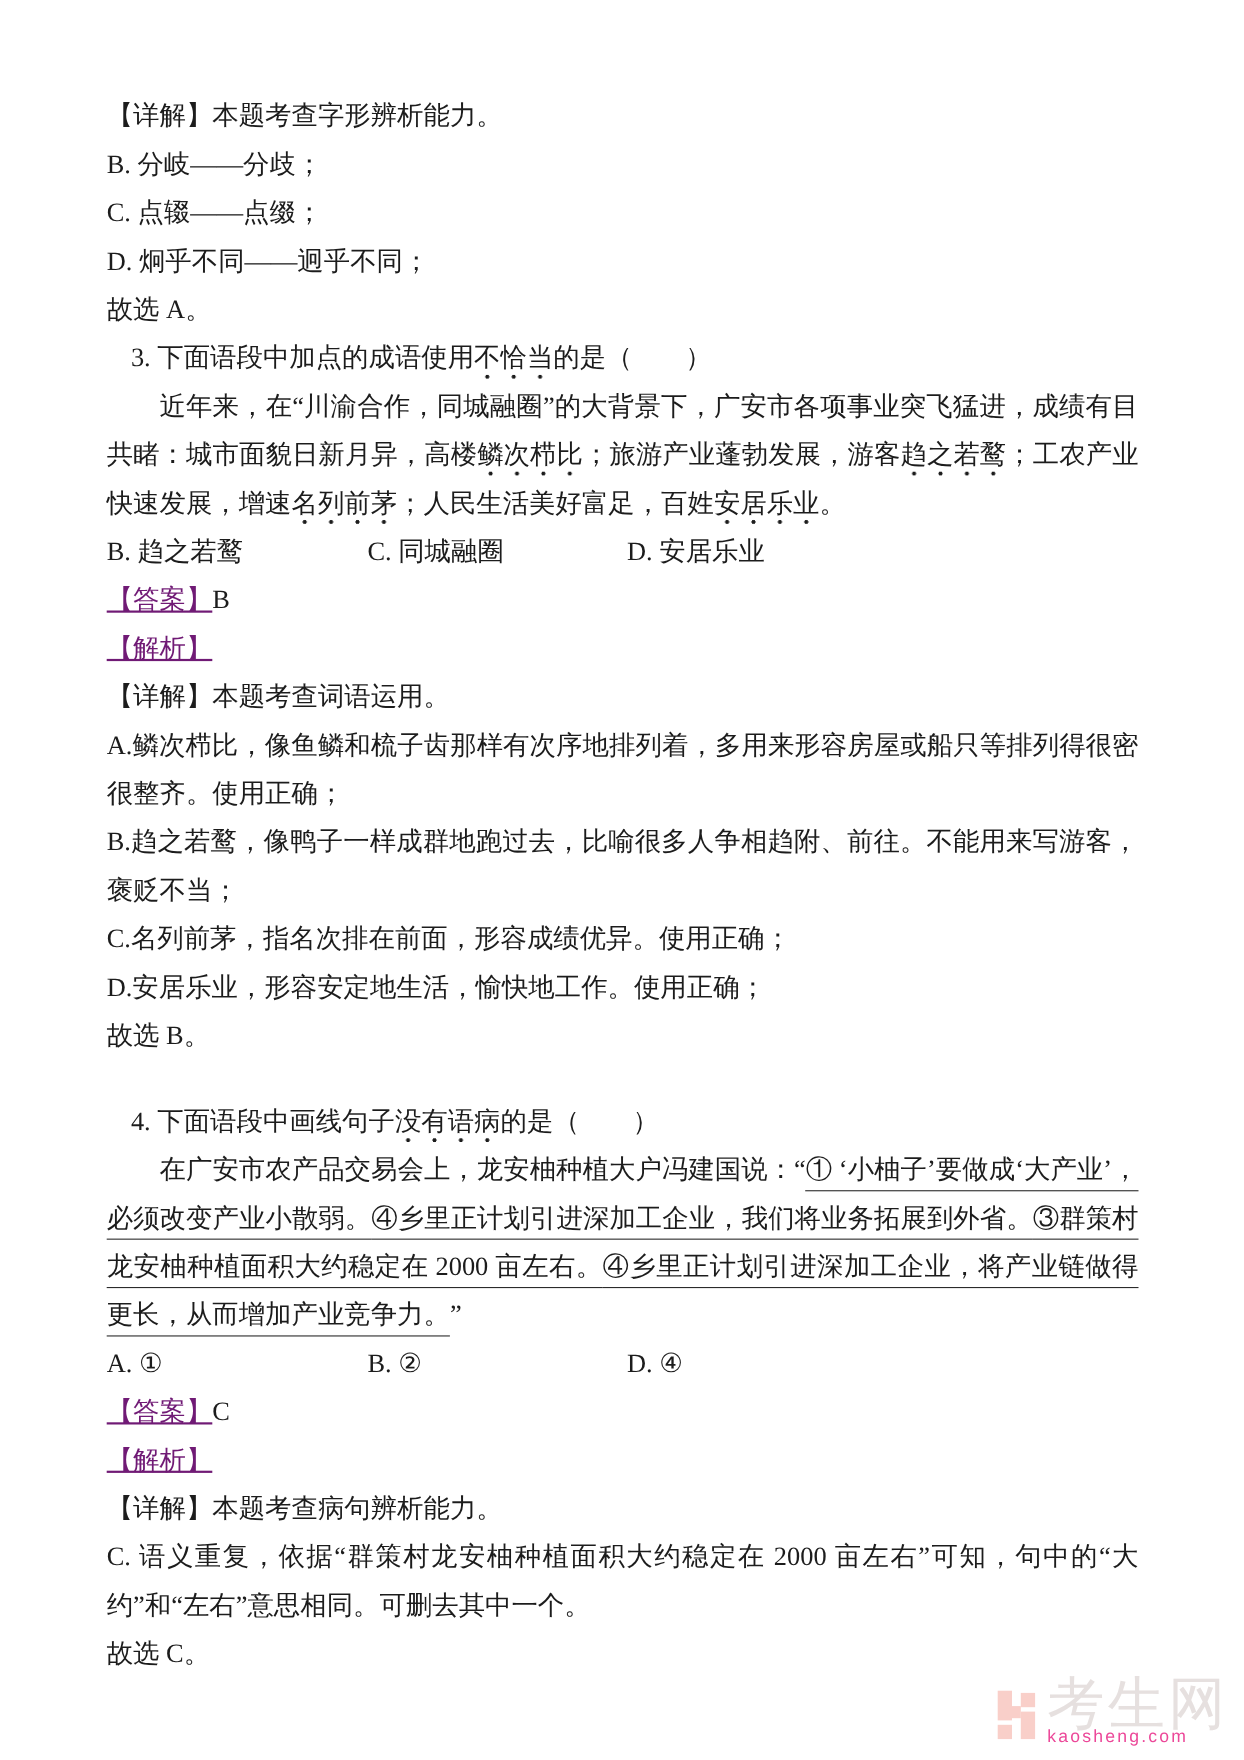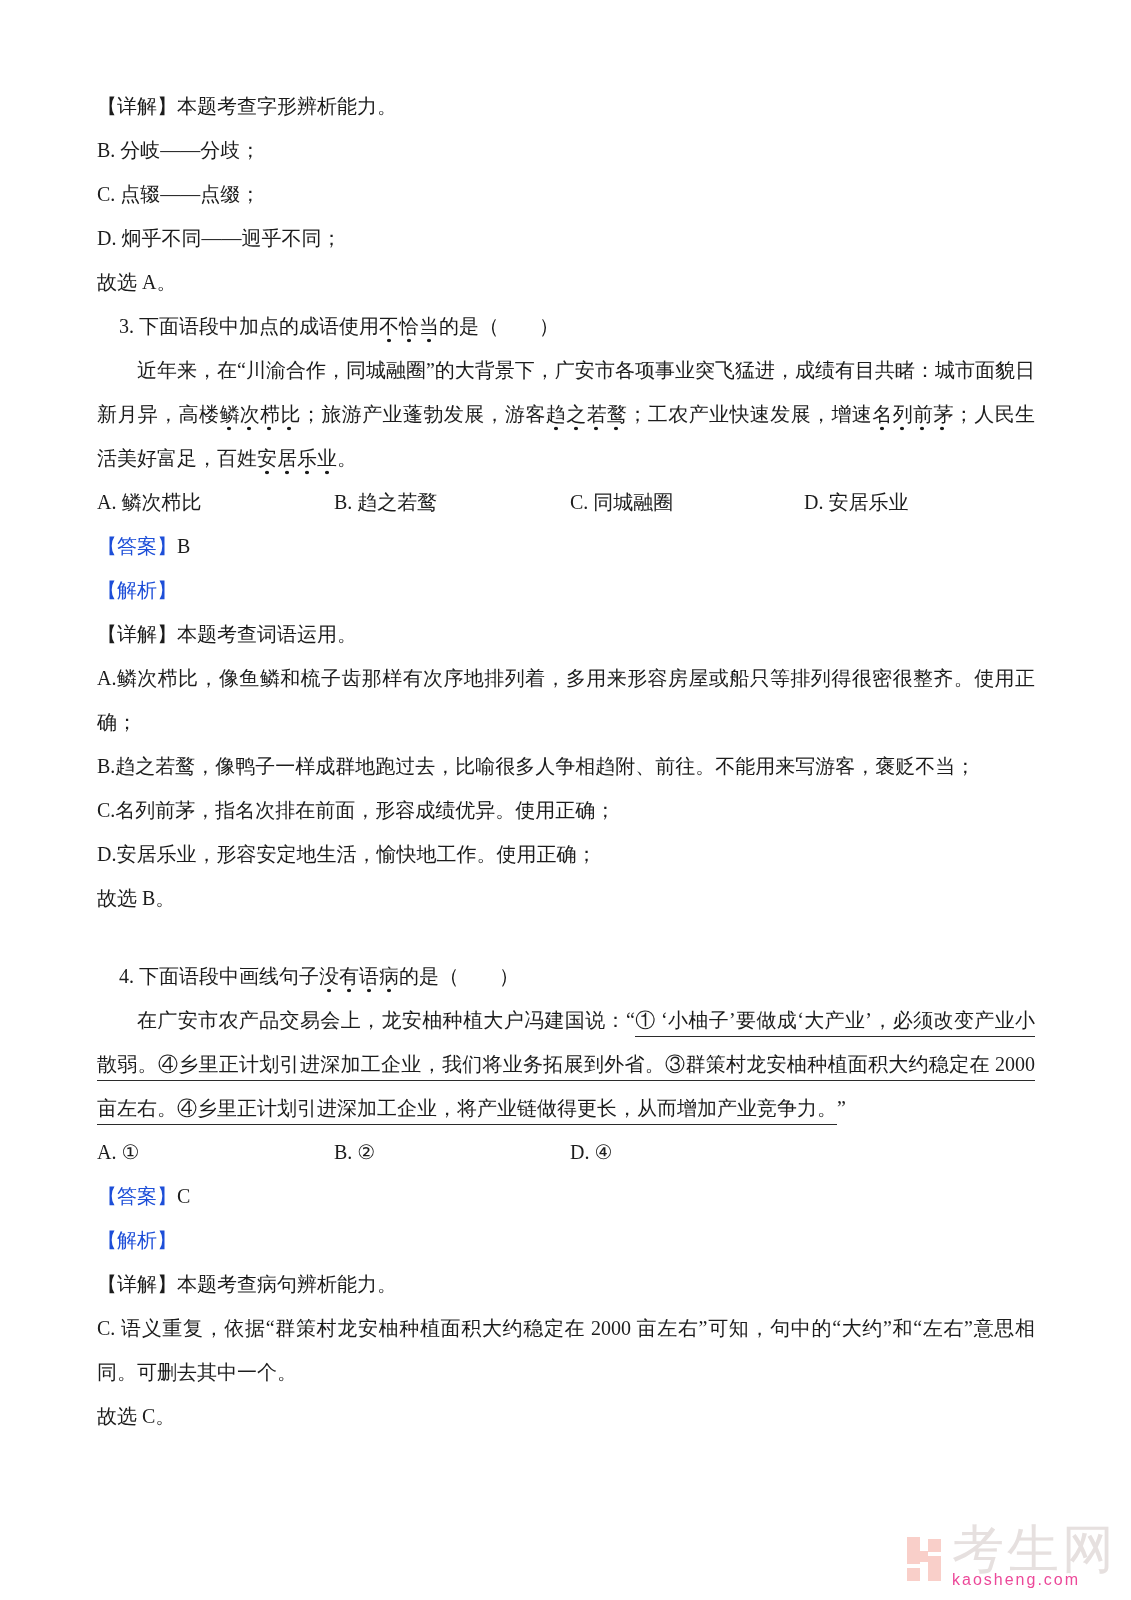--- a/index.html
+++ b/index.html
@@ -11,35 +11,35 @@
     color: #1c1c1c;
     font-family: "Liberation Serif", "DejaVu Serif", serif;
     position: relative;
     overflow: hidden;
   }
   .page {
     position: absolute;
     left: 97px;
     top: 84px;
     width: 938px;
-    font-size: 20px;
+    font-size: 24px;
   }
   p.line {
     margin: 0;
     line-height: 44px;
     text-align: justify;
   }
   p.noj { text-align: left; margin-left: 22px; }
   .indent { text-indent: 2em; }
   .opts {
     display: grid;
     grid-template-columns: 237px 236px 234px 1fr;
     line-height: 44px;
   }
-  .blue { color: #1d4ed8; }
+  .blue { color: #701a75; text-decoration: underline; }
   
   .emph {
     background-image: radial-gradient(circle, #1c1c1c 1.6px, rgba(0,0,0,0) 2.1px);
     background-size: 1em 5px;
     background-repeat: repeat-x;
     background-position: 0 100%;
     padding-bottom: 6px;
   }
   
   .uline {
@@ -82,21 +82,20 @@
     <p class="line">B. 分岐——分歧；</p>
     <p class="line">C. 点辍——点缀；</p>
     <p class="line">D. 炯乎不同——迥乎不同；</p>
     <p class="line">故选 A。</p>
   </section>
 
   <section>
     <p class="line noj"><span>3. 下面语段中加点的成语使用</span><span class="emph">不恰当</span><span>的是（　　）</span></p>
     <p class="line indent"><span>近年来，在“川渝合作，同城融圈”的大背景下，广安市各项事业突飞猛进，成绩有目共睹：城市面貌日新月异，高楼</span><span class="emph">鳞次栉比</span><span>；旅游产业蓬勃发展，游客</span><span class="emph">趋之若鹜</span><span>；工农产业快速发展，增速</span><span class="emph">名列前茅</span><span>；人民生活美好富足，百姓</span><span class="emph">安居乐业</span><span>。</span></p>
     <div class="opts">
-      <span>A. 鳞次栉比</span>
       <span>B. 趋之若鹜</span>
       <span>C. 同城融圈</span>
       <span>D. 安居乐业</span>
     </div>
     <p class="line"><span class="blue">【答案】</span><span>B</span></p>
     <p class="line"><span class="blue">【解析】</span></p>
     <p class="line"><span>【详解】</span><span>本题考查词语运用。</span></p>
     <p class="line">A.鳞次栉比，像鱼鳞和梳子齿那样有次序地排列着，多用来形容房屋或船只等排列得很密很整齐。使用正确；</p>
     <p class="line">B.趋之若鹜，像鸭子一样成群地跑过去，比喻很多人争相趋附、前往。不能用来写游客，褒贬不当；</p>
     <p class="line">C.名列前茅，指名次排在前面，形容成绩优异。使用正确；</p>

